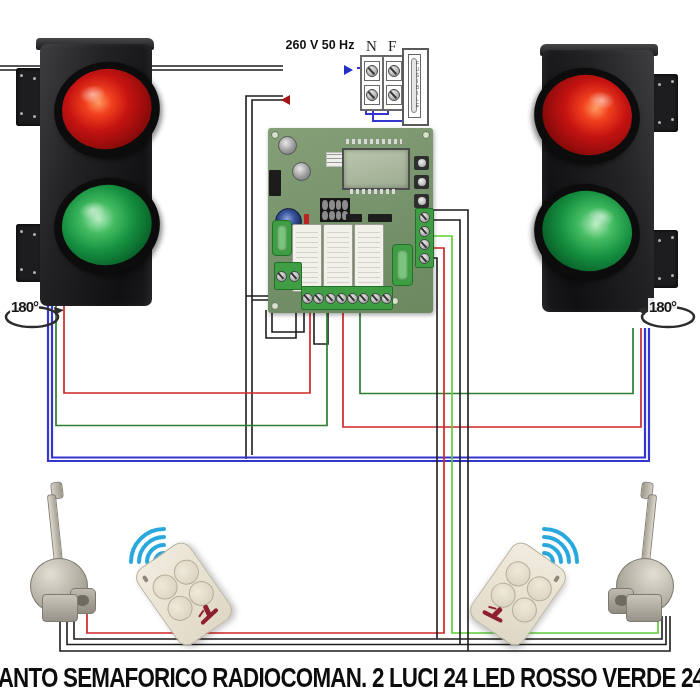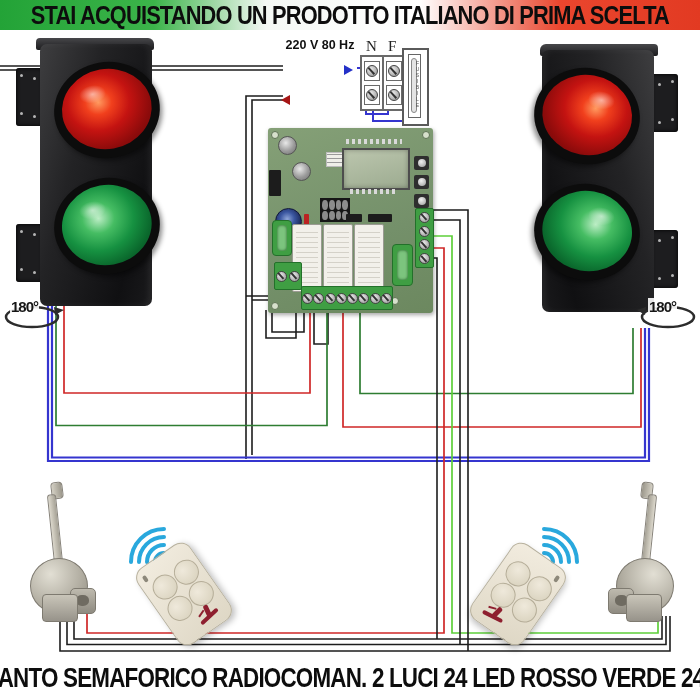--- a/index.html
+++ b/index.html
@@ -167,23 +167,20 @@
     <polyline points="432,236 452,236 452,633 658,633 658,616" stroke="#5ecf3a" stroke-width="1.7"></polyline>
 
     <polyline points="432,210 468,210 468,651" stroke="#1d1d1d" stroke-width="1.6"></polyline>
     <polyline points="432,220 460,220 460,644" stroke="#1d1d1d" stroke-width="1.6"></polyline>
     <polyline points="432,258 437,258 437,639" stroke="#1d1d1d" stroke-width="1.6"></polyline>
     <polyline points="74,614 74,639 662,639 662,616" stroke="#1d1d1d" stroke-width="1.6"></polyline>
     <polyline points="67,614 67,644.5 666,644.5 666,616" stroke="#1d1d1d" stroke-width="1.6"></polyline>
     <polyline points="60,614 60,651 670,651 670,616" stroke="#1d1d1d" stroke-width="1.6"></polyline>
   </svg>
 
-  <div class="abs banner-top">
-    <span>STAI ACQUISTANDO UN PRODOTTO ITALIANO DI PRIMA SCELTA</span>
-  </div>
 
   <div class="abs tl" style="left:16px;top:38px;">
     <div class="tl-bracket bt">
         <i></i>
         <i></i>
         <i></i>
         <i></i>
       </div>
     <div class="tl-bracket bb">
         <i></i>
@@ -240,21 +237,21 @@
     <span>180°</span>
   </div>
   <div class="abs rot" style="left:636px;top:296px;">
     <svg width="64" height="26">
       <ellipse cx="32" cy="13" rx="26" ry="10" fill="none" stroke="#2c2c2c" stroke-width="2.5"></ellipse>
       <polygon points="10,3 1,6 9,11" fill="#2c2c2c"></polygon>
     </svg>
     <span style="left:12px">180°</span>
   </div>
 
-  <div class="abs xfmr-title abs" style="position:absolute;">220 V 80 Hz</div>
+  <div class="abs xfmr-title abs" style="position:absolute;">260 V 50 Hz</div>
   <div class="abs arr blue" style="left:344px;top:65px;"></div>
   <div class="abs arr red" style="left:276px;top:95px;"></div>
 
   <div class="abs nf-label" style="left:366px;top:38px;">N</div>
   <div class="abs nf-label" style="left:388px;top:38px;">F</div>
   <div class="abs nfblock" style="left:360px;top:55px;">
     <div class="cell">
         <span class="scr"></span>
       </div>
     <div class="cell">

